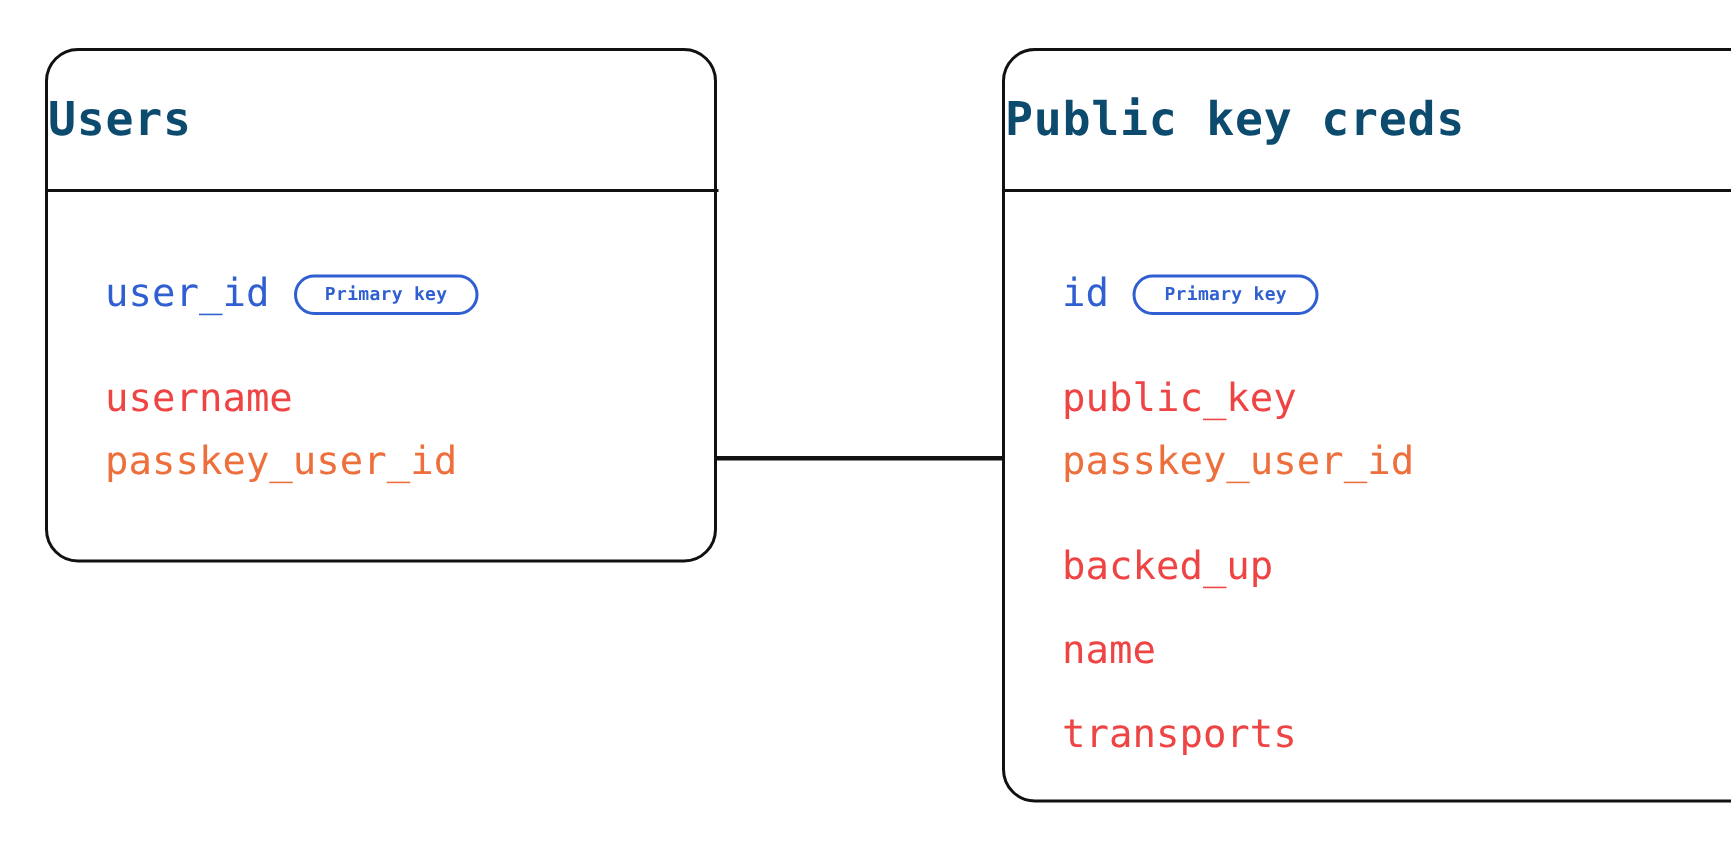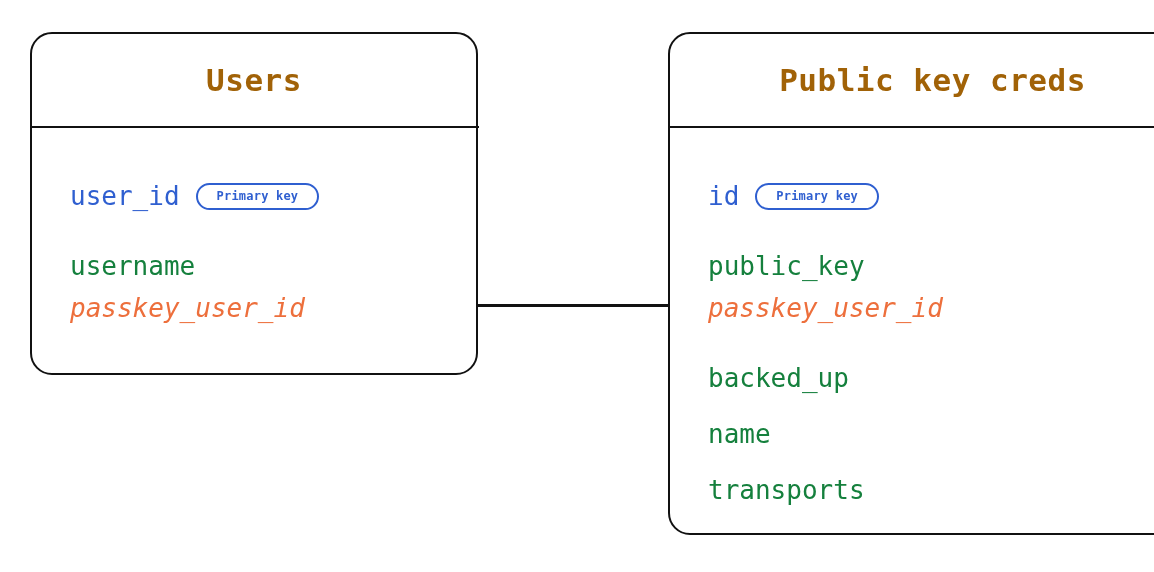--- a/index.html
+++ b/index.html
@@ -34,25 +34,25 @@
     border-radius: 22px;
   }
 
   .entity-title {
     position: absolute;
     left: 0;
     right: 0;
     top: 0;
     height: 92px;
     line-height: 92px;
-    text-align: center;
+    text-align: left;
     font-size: 31px;
     font-weight: bold;
     letter-spacing: 0.5px;
-    color: #a16207;
+    color: #0c4a6e;
     white-space: nowrap;
   }
 
   .entity-divider {
     position: absolute;
     left: -2.5px;
     right: -2.5px;
     top: 92px;
     height: 0;
     border-top: 2.5px solid #111111;
@@ -76,22 +76,22 @@
     white-space: nowrap;
   }
 
   .field-name {
     font-size: 26px;
     line-height: 1;
     color: #111111;
     letter-spacing: 0px;
   }
   .field-name.pk     { color: #2f5fd0; }
-  .field-name.fk     { color: #ed6f3c; font-style: italic; }
-  .field-name.plain  { color: #15803d; margin-top: 28px; }
+  .field-name.fk     { color: #ed6f3c; }
+  .field-name.plain  { color: #ef4444; margin-top: 28px; }
 
   .pk-badge {
     display: inline-block;
     margin-left: 16px;
     padding: 5px 19px 6px 19px;
     border: 2px solid #2f5fd0;
     border-radius: 999px;
     color: #2f5fd0;
     font-size: 12px;
     font-weight: bold;

